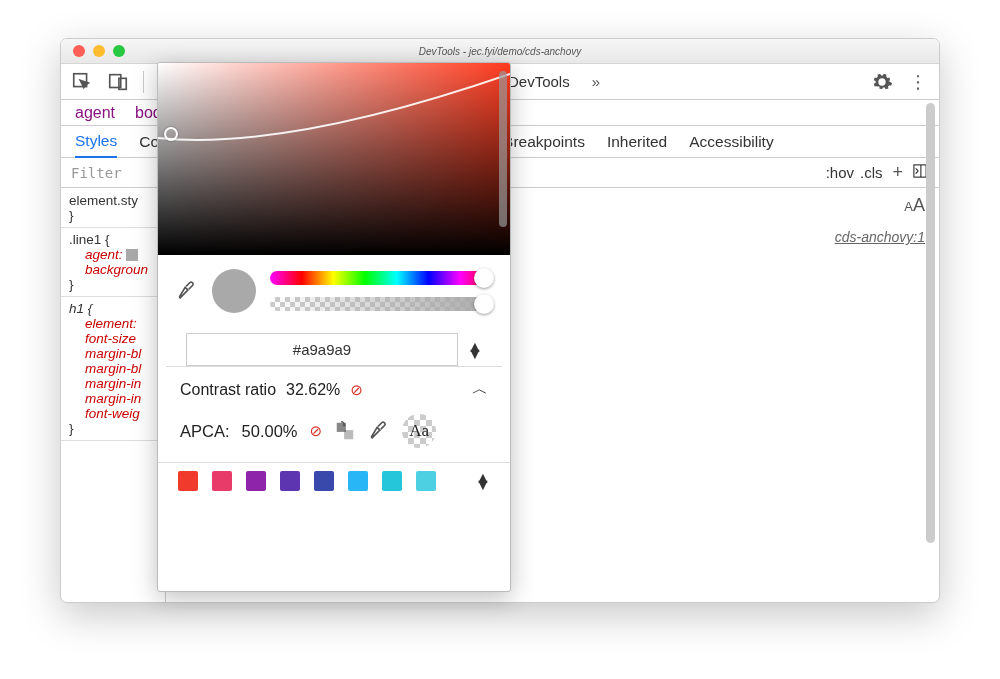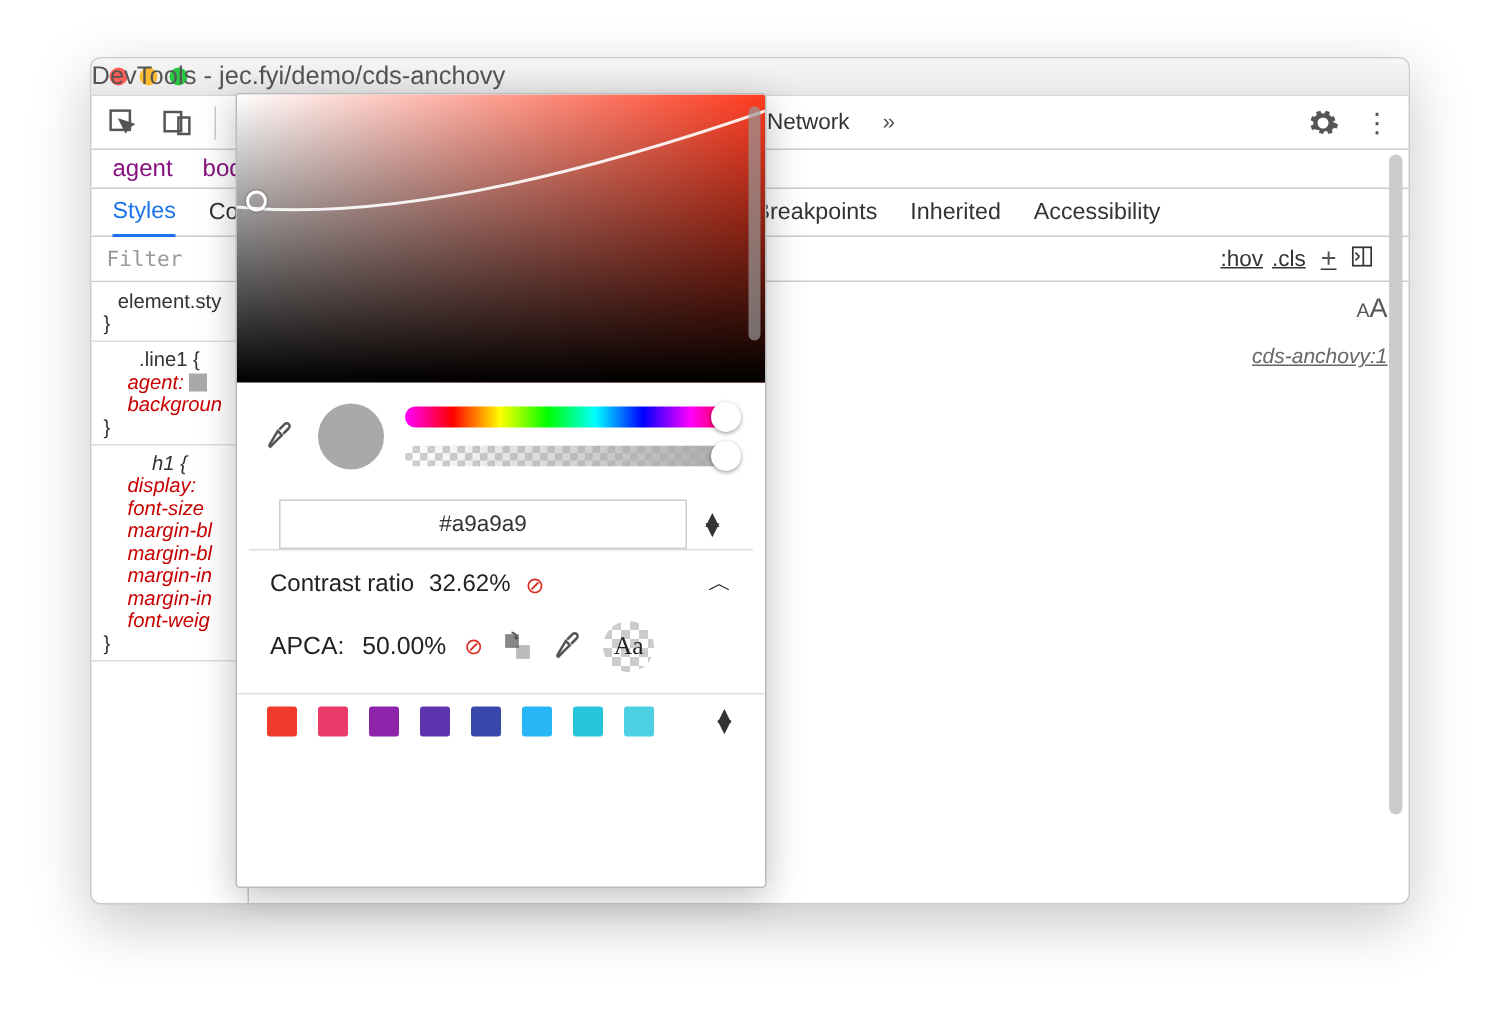--- a/index.html
+++ b/index.html
@@ -4,45 +4,45 @@
 <style>
 * { margin: 0; padding: 0; box-sizing: border-box; font-family: -apple-system, BlinkMacSystemFont, "Segoe UI", sans-serif; }
 body { background: #fff; width: 1000px; height: 679px; position: relative; overflow: hidden; }
 
 .window { position: absolute; left: 60px; top: 38px; width: 880px; height: 565px; background: #fff; border: 1px solid #ccc; border-radius: 7px; box-shadow: 0 12px 40px rgba(0,0,0,0.22); overflow: hidden; }
 
 .titlebar { height: 25px; background: linear-gradient(#f6f6f6,#e8e8e8); border-bottom:1px solid #d6d6d6; display:flex; align-items:center; position:relative; }
 .traffic { display:flex; gap:8px; padding-left:12px; }
 .dot { width:12px; height:12px; border-radius:50%; }
 .dot.red{background:#ff5f57;} .dot.yellow{background:#febc2e;} .dot.green{background:#28c840;}
-.title { position:absolute; left:0; right:0; font-size:17px; color:#555; }
+.title { position:absolute; left:0; right:0; text-align:center; font-size:10px; color:#555;font-style:italic; }
 
 .toolbar { height:36px; border-bottom:1px solid #ccc; display:flex; align-items:center; padding:0 10px; gap:14px; font-size:15px; color:#333; }
 .tb-icon { display:flex; align-items:center; justify-content:center; width:22px; height:22px; color:#555; }
 .spacer { flex:1; }
 .toolbar-item { padding:4px 8px; }
 .more-chev { font-size:15px; color:#555; }
 
 .crumbs { height:26px; border-bottom:1px solid #ccc; display:flex; align-items:center; padding:0 14px; gap:20px; font-size:16px; color:#881280; }
 
 .subtabs { height:32px; border-bottom:1px solid #ccc; display:flex; align-items:center; padding:0 14px; gap:22px; font-size:15.5px; color:#333; }
 .subtabs .active { color:#1a73e8; border-bottom:2px solid #1a73e8; padding-bottom:6px; margin-bottom:-7px; }
 .subtabs .spacer2 { width:300px; }
 
 .filterbar { height:30px; border-bottom:1px solid #ccc; display:flex; align-items:center; padding:0 0; font-size:14.5px; }
 .filter-input { flex:0 0 auto; width:450px; height:100%; border:none; border-right:1px solid #ccc; padding:0 10px; color:#888; font-family: monospace; font-size:14px; }
 .filter-input::placeholder { color:#999; }
-.filter-right { margin-left:auto; display:flex; align-items:center; gap:6px; padding-right:24px; font-family:monospace; font-size:15px; color:#333;text-decoration:underline; }
+.filter-right { margin-left:auto; display:flex; align-items:center; gap:6px; padding-right:12px; font-family:monospace; font-size:15px; color:#333; }
 .plus { font-size:18px; color:#555; padding:0 4px;}
 .collapse-icon svg { width:14px; height:14px;}
 
 .content { position:absolute; top:150px; bottom:0; left:0; right:0; display:flex; }
 .styles-left { width:105px; font-family: Menlo, monospace; font-size:13.5px; color:#333; border-right:1px solid #ccc; }
 .styles-left .blk { padding:4px 8px; border-bottom:1px solid #ddd; }
-.styles-left .sel { font-style:normal;text-align:center; }
+.styles-left .sel { font-style:normal; }
 .styles-left .prop { color:#c80000; font-style:italic; padding-left:16px; white-space:nowrap; overflow:hidden;}
 .styles-left .italic { font-style:italic; }
 .sw { display:inline-block; width:12px; height:12px; background:#a9a9a9; vertical-align:middle; }
 
 .styles-right { flex:1; position:relative; font-family: Menlo, monospace; font-size:14px; color:#333; }
 .styles-right .aa-badge { position:absolute; right:14px; top:6px; font-family:serif; font-size:18px; color:#555;}
 .styles-right .srcline { position:absolute; right:14px; top:40px; text-decoration:underline; font-style:italic; color:#666; font-size:14px;}
 .styles-right .uasline { position:absolute; right:14px; top:160px; font-style:italic; color:#888; font-size:14.5px; border-top:1px solid #ddd; left:0; text-align:right; padding:6px 14px 0 0;}
   
 .inherited { position:absolute; bottom:0; left:0; height:26px; padding:4px 10px; background:#eee; width:105px; font-size:14.5px; border-top:1px solid #ccc; white-space:nowrap; overflow:hidden;}
@@ -114,21 +114,21 @@
     </div>
     <div class="tb-icon">
       <svg viewBox="0 0 24 24" fill="none" stroke="currentColor" stroke-width="1.8">
           <rect x="3" y="4" width="12" height="14"></rect>
           <rect x="13" y="8" width="8" height="12"></rect>
         </svg>
     </div>
     <div style="width:1px;height:22px;background:#ccc;"></div>
     <div class="spacer"></div>
     <div class="toolbar-item">Sources</div>
-    <div class="toolbar-item">Network</div>
+    <div class="toolbar-item">DevTools</div>
     <div class="more-chev">»</div>
     <div class="spacer"></div>
     <div class="tb-icon">
       <svg viewBox="0 0 24 24" fill="currentColor">
           <path d="M12 8a4 4 0 100 8 4 4 0 000-8zm9 4l2 1-1 3-2-.5a8 8 0 01-1.5 1.5l.5 2-3 1-1-2h-2l-1 2-3-1 .5-2A8 8 0 016 16.5L4 17l-1-3 2-1v-2l-2-1 1-3 2 .5A8 8 0 017.5 6L7 4l3-1 1 2h2l1-2 3 1-.5 2A8 8 0 0118 7.5l2-.5 1 3-2 1z"></path>
         </svg>
     </div>
     <div class="tb-icon" style="font-size:18px;">⋮</div>
   </div>
 
@@ -169,21 +169,21 @@
         <div>}</div>
       </div>
       <div class="blk">
         <div class="sel">.line1 {</div>
         <div class="prop"><span>agent:</span> <span class="sw"></span></div>
         <div class="prop">backgroun</div>
         <div>}</div>
       </div>
       <div class="blk">
         <div class="sel italic">h1 {</div>
-        <div class="prop">display:</div>
+        <div class="prop">element:</div>
         <div class="prop">font-size</div>
         <div class="prop">margin-bl</div>
         <div class="prop">margin-bl</div>
         <div class="prop">margin-in</div>
         <div class="prop">margin-in</div>
         <div class="prop">font-weig</div>
         <div>}</div>
       </div>
     </div>
     <div class="styles-right">

